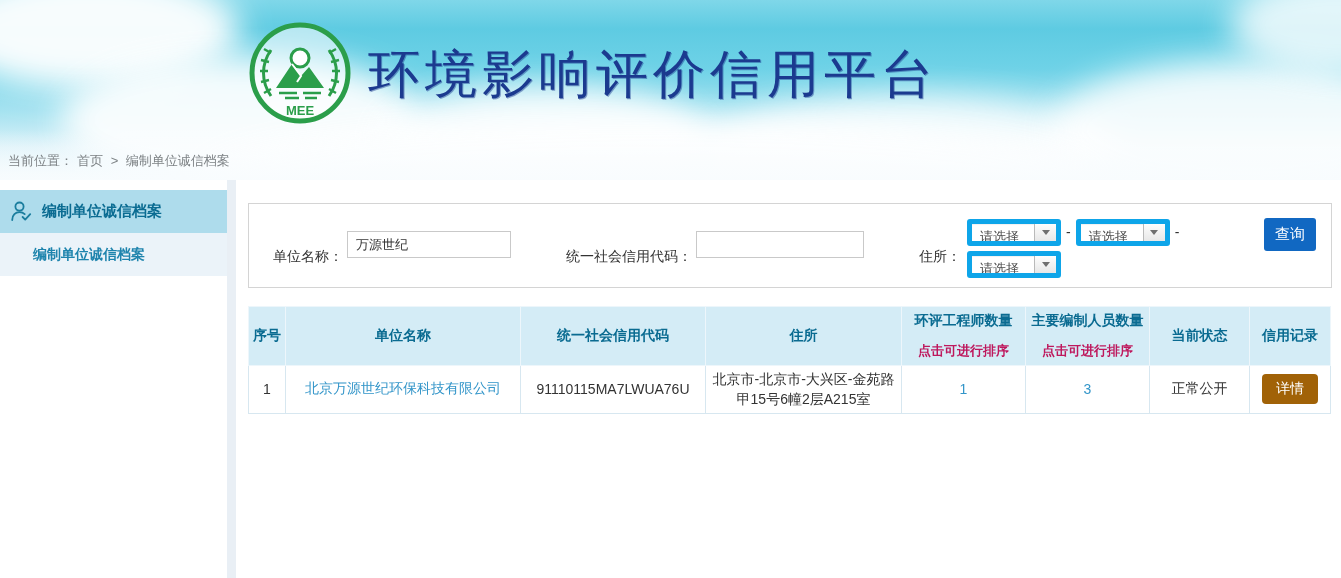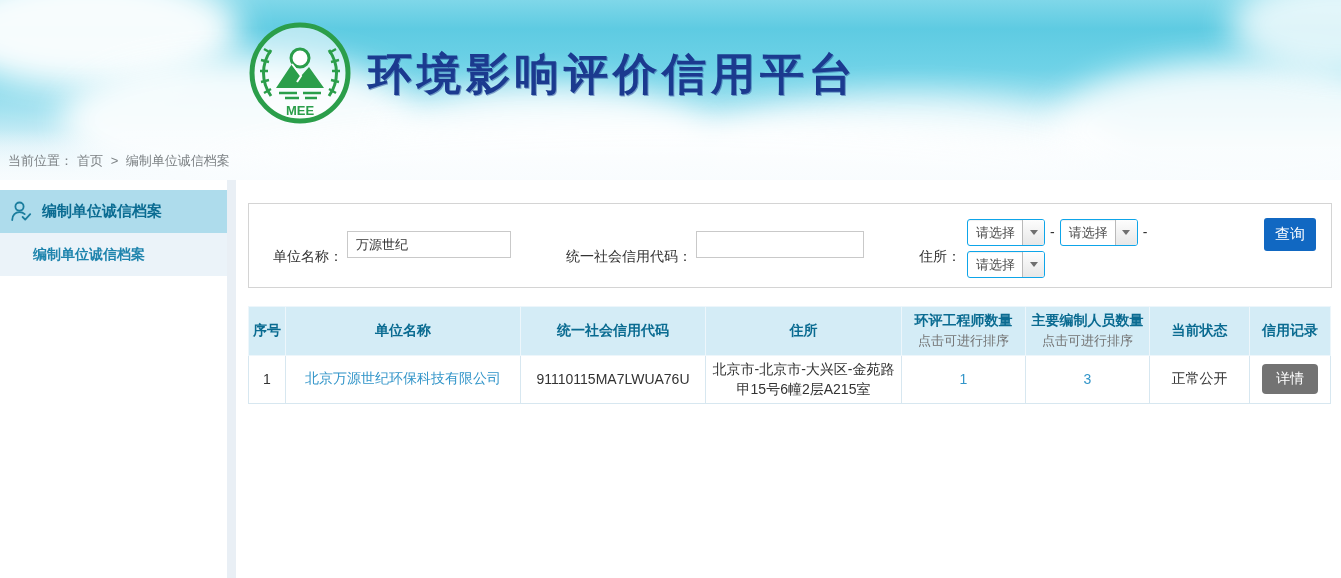--- a/index.html
+++ b/index.html
@@ -19,21 +19,21 @@
   .c5 { left:1050px;top:60px;  width:380px; height:140px; opacity:.85; }
   .c6 { left:1230px;top:-25px; width:220px; height:100px; opacity:.8; }
   .c7 { left:200px; top:120px; width:900px; height:120px; opacity:.9; }
   .sky-fade { position:absolute; left:0; bottom:0; width:100%; height:50px;
     background:linear-gradient(180deg,rgba(244,251,253,0) 0%,rgba(248,252,254,.9) 100%); }
 
   .logo { position:absolute; left:247px; top:20px; width:106px; height:106px; }
 
   .site-title {
     position:absolute; left:368px; top:36px; height:76px; line-height:76px;
-    font-size:44px; font-weight:bold; color:#1b3a8f; letter-spacing:5px;
+    font-size:52px; font-weight:normal; color:#1b3a8f; letter-spacing:5px;
     text-shadow:1px 1px 0 rgba(27,58,143,.45);
     white-space:nowrap;
   }
 
   .breadcrumb { position:absolute; left:8px; bottom:10px; font-size:13px; color:#7d8285; }
   .breadcrumb span { margin-right:4px; }
   .crumb-link { cursor:pointer; }
 
   
   .main { display:flex; width:1341px; height:398px; background:#fff; }
@@ -58,47 +58,47 @@
   .g1 { margin-left:24px; }
   .g2 { margin-left:55px; }
   .g3 { margin-left:55px; }
   .flabel { font-size:14px; color:#333; line-height:27px; white-space:nowrap;margin-top:24px; }
   .tinput { width:164px; height:27px; border:1px solid #c9c9c9; background:#fff;
     font-size:13px; color:#333; padding:0 8px; margin-left:4px; outline:none;
     font-family:"Liberation Sans","DejaVu Sans",sans-serif; }
   .tinput2 { width:168px; }
 
   .dd-stack { display:flex; flex-direction:column; gap:5px; margin-left:6px; }
-  .dropdown { width:78px; height:27px; border:1px solid #0ea5e9; border-radius:3px;
+  .dropdown { width:94px; height:27px; border:5px solid #0ea5e9; border-radius:3px;
     background:#fff; display:flex; overflow:hidden; cursor:pointer;
     box-shadow:inset 0 1px 1px rgba(0,0,0,.06); }
   .dd-text { flex:1; font-size:13px; color:#4a4a4a; line-height:25px; padding-left:8px; }
   .dd-btn { width:22px; border-left:1px solid #b9b9b9;
     background:linear-gradient(180deg,#fdfdfd,#e7e7e7);
     display:flex; align-items:center; justify-content:center; }
   .dd-arrow { width:0; height:0; border-left:4px solid transparent;
     border-right:4px solid transparent; border-top:5px solid #6f6f6f; }
   .dash { font-size:14px; color:#333; line-height:27px; margin:0 5px; }
 
   .query-btn { position:absolute; top:14px; right:15px; width:52px; height:33px;
     background:#1168c2; color:#fff; font-size:15px; border:none; border-radius:3px;
     cursor:pointer; font-family:inherit; }
 
   
   .result-table { margin-top:18px; width:1082px; border-collapse:collapse; table-layout:fixed; }
   .result-table th { background:#d4ecf6; color:#0a6b91; font-size:14px; font-weight:bold;
     border:1px solid #edf6fb; padding:5px 3px; text-align:center; height:42px; }
-  .sort-hint { display:block; color:#737373; font-size:13px; font-weight:normal; margin-top:2px; }
+  .sort-hint { display:block; color:#be185d; font-size:13px; font-weight:bold; margin-top:12px; }
   .result-table td { border:1px solid #d7e7f0; border-top:none; background:#fff;
     font-size:14px; color:#333; text-align:center; height:45px; padding:3px 4px; }
   .company-link { color:#3295c9; cursor:pointer; }
   .num-link { color:#3295c9; cursor:pointer; }
   .code-cell { font-size:15px; color:#3c3c3c; }
   .addr-cell { line-height:1.45; font-size:14px; }
-  .detail-btn { background:#737373; color:#fff; border:none; border-radius:4px;
+  .detail-btn { background:#a16207; color:#fff; border:none; border-radius:4px;
     font-size:14px; padding:6px 14px; cursor:pointer; font-family:inherit; }
 </style>
 </head>
 <body>
 
 <div class="sky">
   <div class="cloud c1"></div>
   <div class="cloud c2"></div>
   <div class="cloud c3"></div>
   <div class="cloud c4"></div>

